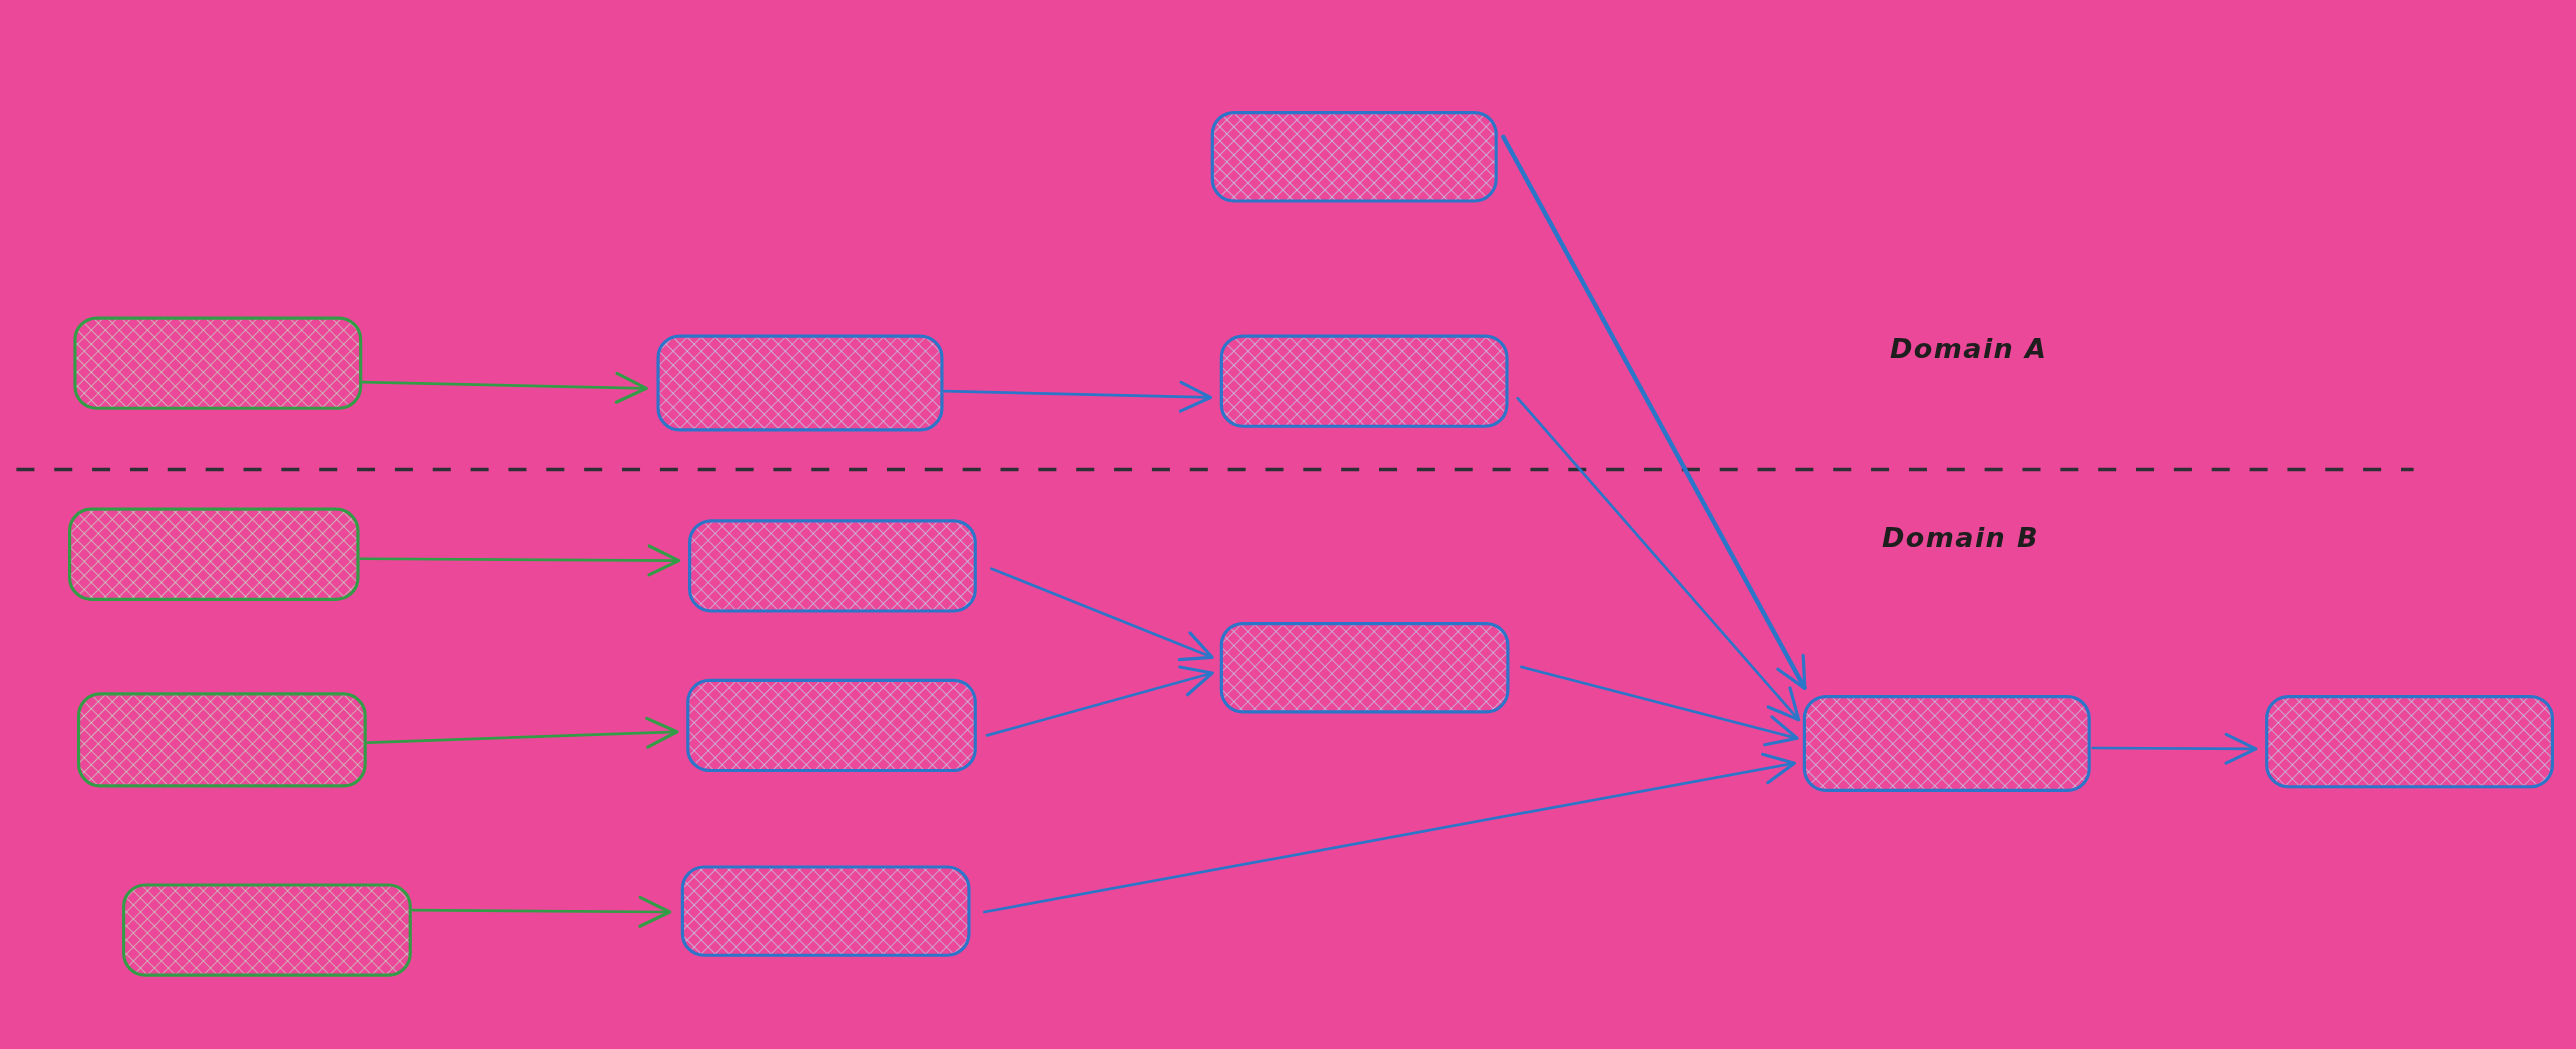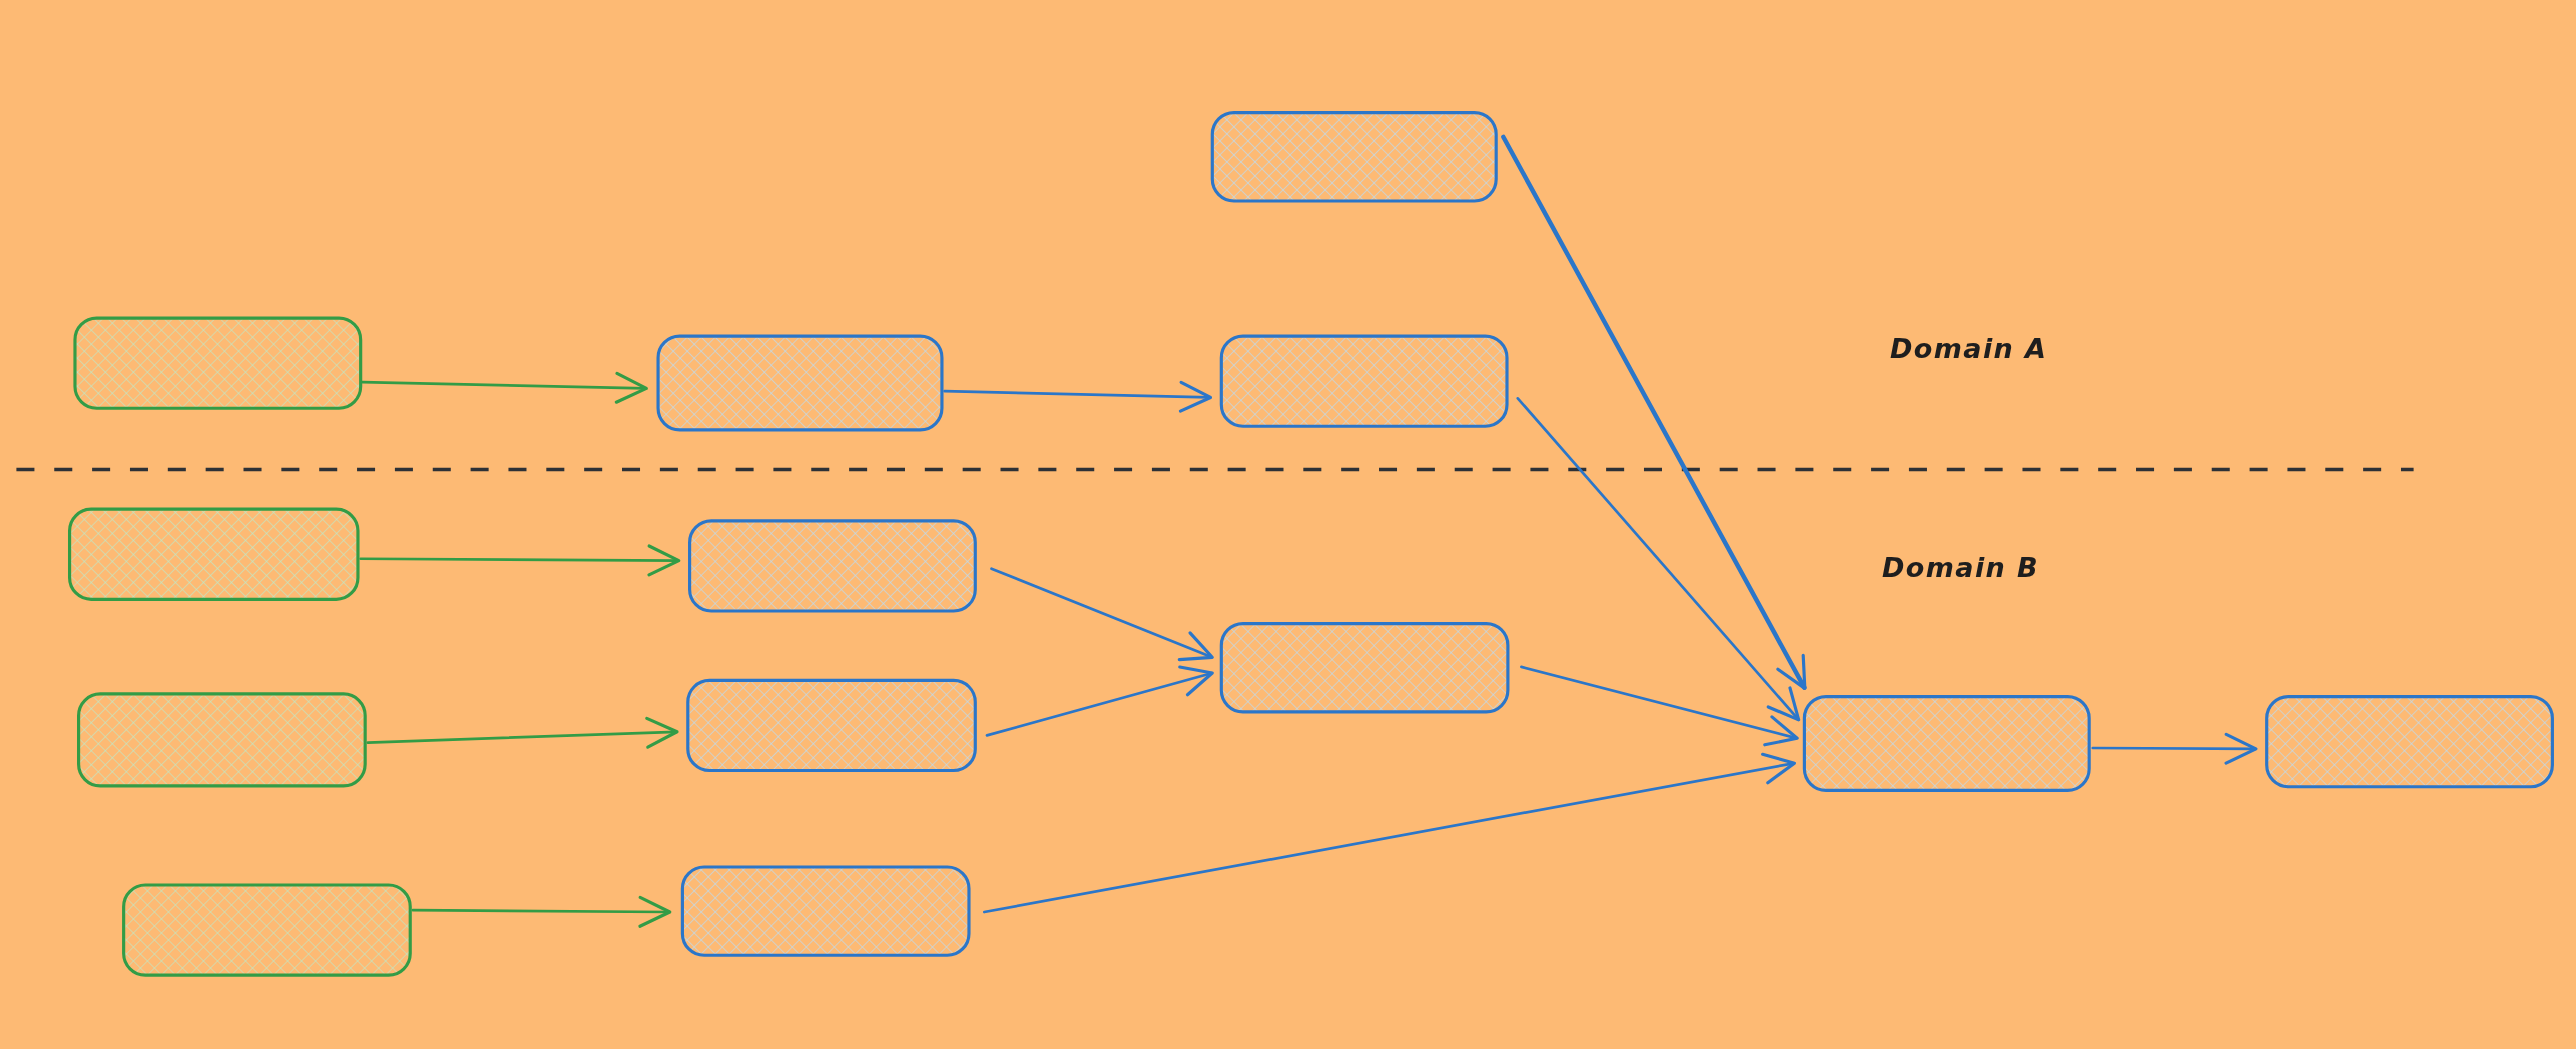--- a/index.html
+++ b/index.html
@@ -1,16 +1,16 @@
 <!DOCTYPE html>
 <html style="font-size:14.4px"><head>
 <meta charset="utf-8">
 <style>
   html,body{margin:0;padding:0;background:#ffffff;}
-  .canvas{position:relative;width:2576px;height:1049px;background:#fdba74;overflow:hidden;}
+  .canvas{position:relative;width:2576px;height:1049px;background:#ec4899;overflow:hidden;}
   .canvas svg{position:absolute;left:0;top:0;}
   .domain-label{
     position:absolute;
     font-family:"DejaVu Sans",sans-serif;
     font-size:27px;
     font-weight:600;
     letter-spacing:1.4px;
     color:#1e1e1e;
     white-space:nowrap;
     font-style:italic;
@@ -67,16 +67,16 @@
         <rect x="1355" y="692" width="318" height="98" rx="24" ry="24" fill="url(#hatch-blue)" stroke="#2b76c9" stroke-width="3.5"></rect>
         <rect x="137" y="982" width="318" height="100" rx="24" ry="24" fill="url(#hatch-green)" stroke="#339c46" stroke-width="3.5"></rect>
         <rect x="757" y="962" width="318" height="98" rx="24" ry="24" fill="url(#hatch-blue)" stroke="#2b76c9" stroke-width="3.5"></rect>
         <rect x="2002" y="773" width="316" height="104" rx="24" ry="24" fill="url(#hatch-blue)" stroke="#2b76c9" stroke-width="3.5"></rect>
         <rect x="2515" y="773" width="317" height="100" rx="24" ry="24" fill="url(#hatch-blue)" stroke="#2b76c9" stroke-width="3.5"></rect>
       </g>
   </svg>
 
   <div class="domain-label" id="label-domain-a" style="left: 1890px; top: 333px; color: rgb(30, 30, 30);">Domain A</div>
 
-  <div class="domain-label" id="label-domain-b" style="left: 1882px; top: 552px; color: rgb(30, 30, 30); font-style: italic;">Domain B</div>
+  <div class="domain-label" id="label-domain-b" style="left: 1882px; top: 522px; color: rgb(30, 30, 30); font-style: italic;">Domain B</div>
 
 </div>
 
 
 </body></html>

